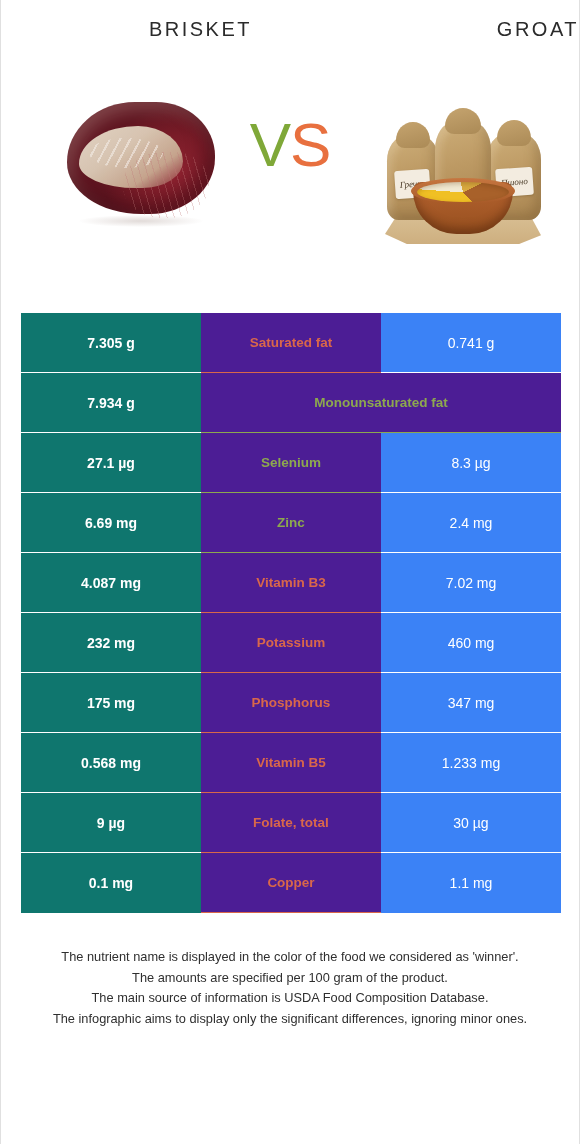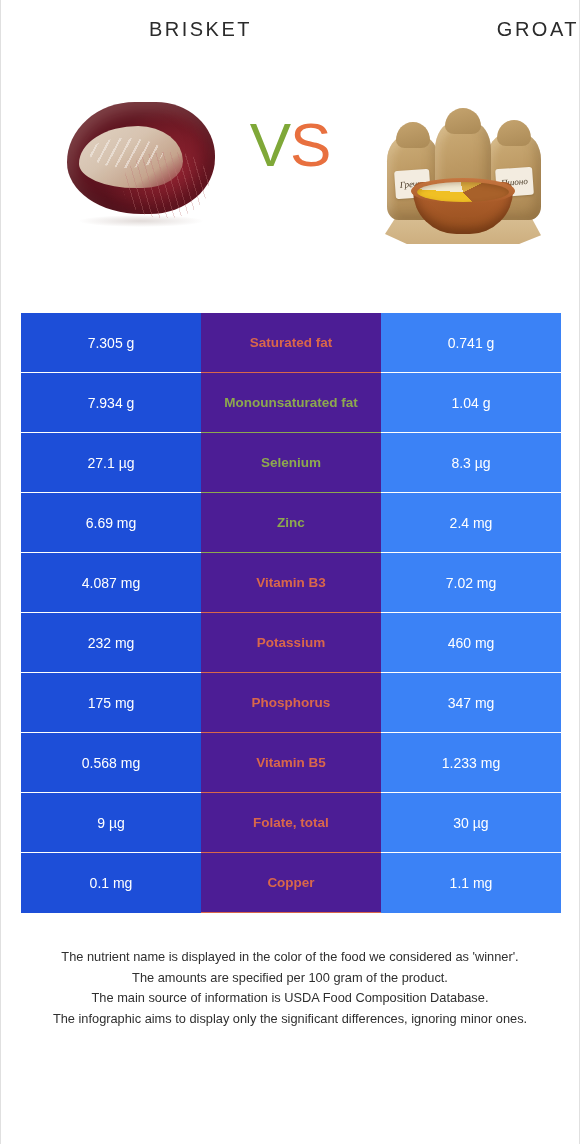--- a/index.html
+++ b/index.html
@@ -217,23 +217,24 @@
     align-items: stretch;
   }
   .cell {
     display: flex;
     align-items: center;
     justify-content: center;
     font-size: 14px;
   }
   .cell-left {
     flex: 0 0 180px;
-    background: #1d4ed8;
+    background: #0f766e;
     color: #ffffff;
     border-bottom: 1px solid #ffffff;
+    font-weight: bold;
   }
   .cell-right {
     flex: 0 0 180px;
     background: #3b82f6;
     color: #ffffff;
     border-bottom: 1px solid #ffffff;
   }
   .cell-mid {
     flex: 1 1 auto;
     background: #4c1d95;
@@ -298,21 +299,20 @@
 
 <div class="table" id="nutrient-table">
     <div class="row win-orange">
       <div class="cell cell-left">7.305 g</div>
       <div class="cell cell-mid">Saturated fat</div>
       <div class="cell cell-right">0.741 g</div>
     </div>
     <div class="row win-green">
       <div class="cell cell-left">7.934 g</div>
       <div class="cell cell-mid">Monounsaturated fat</div>
-      <div class="cell cell-right">1.04 g</div>
     </div>
     <div class="row win-green">
       <div class="cell cell-left">27.1 µg</div>
       <div class="cell cell-mid">Selenium</div>
       <div class="cell cell-right">8.3 µg</div>
     </div>
     <div class="row win-green">
       <div class="cell cell-left">6.69 mg</div>
       <div class="cell cell-mid">Zinc</div>
       <div class="cell cell-right">2.4 mg</div>

